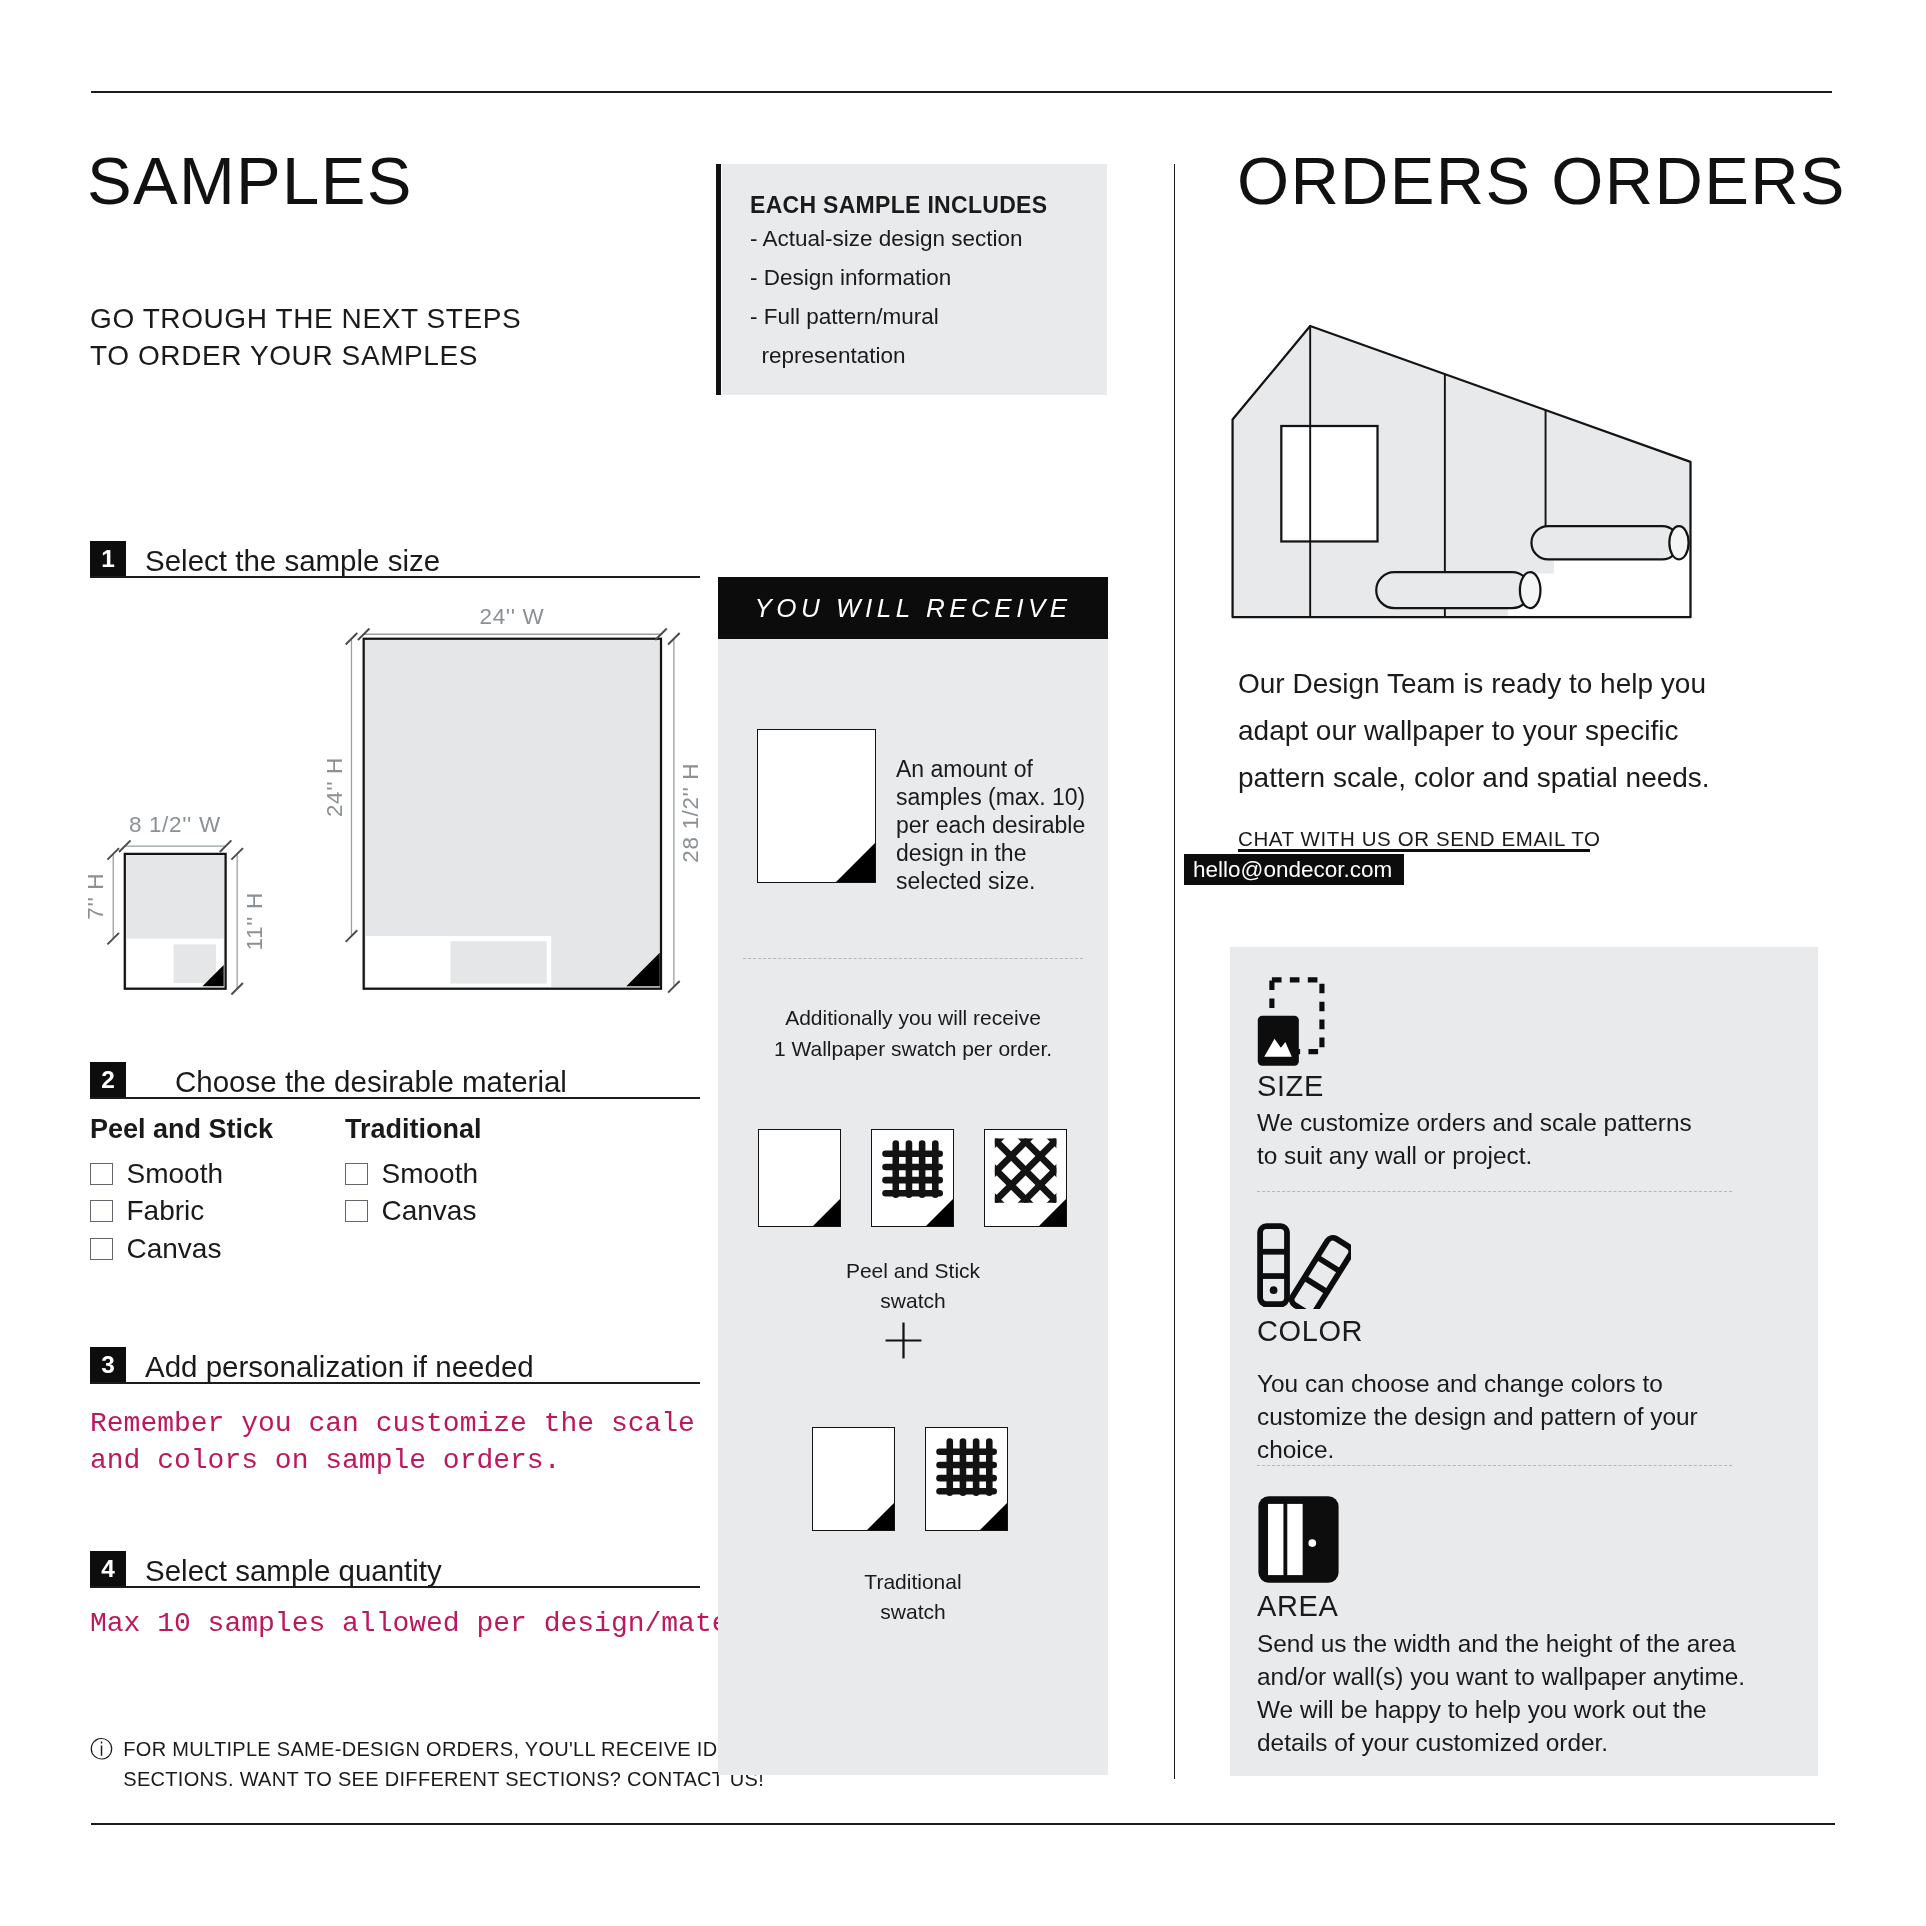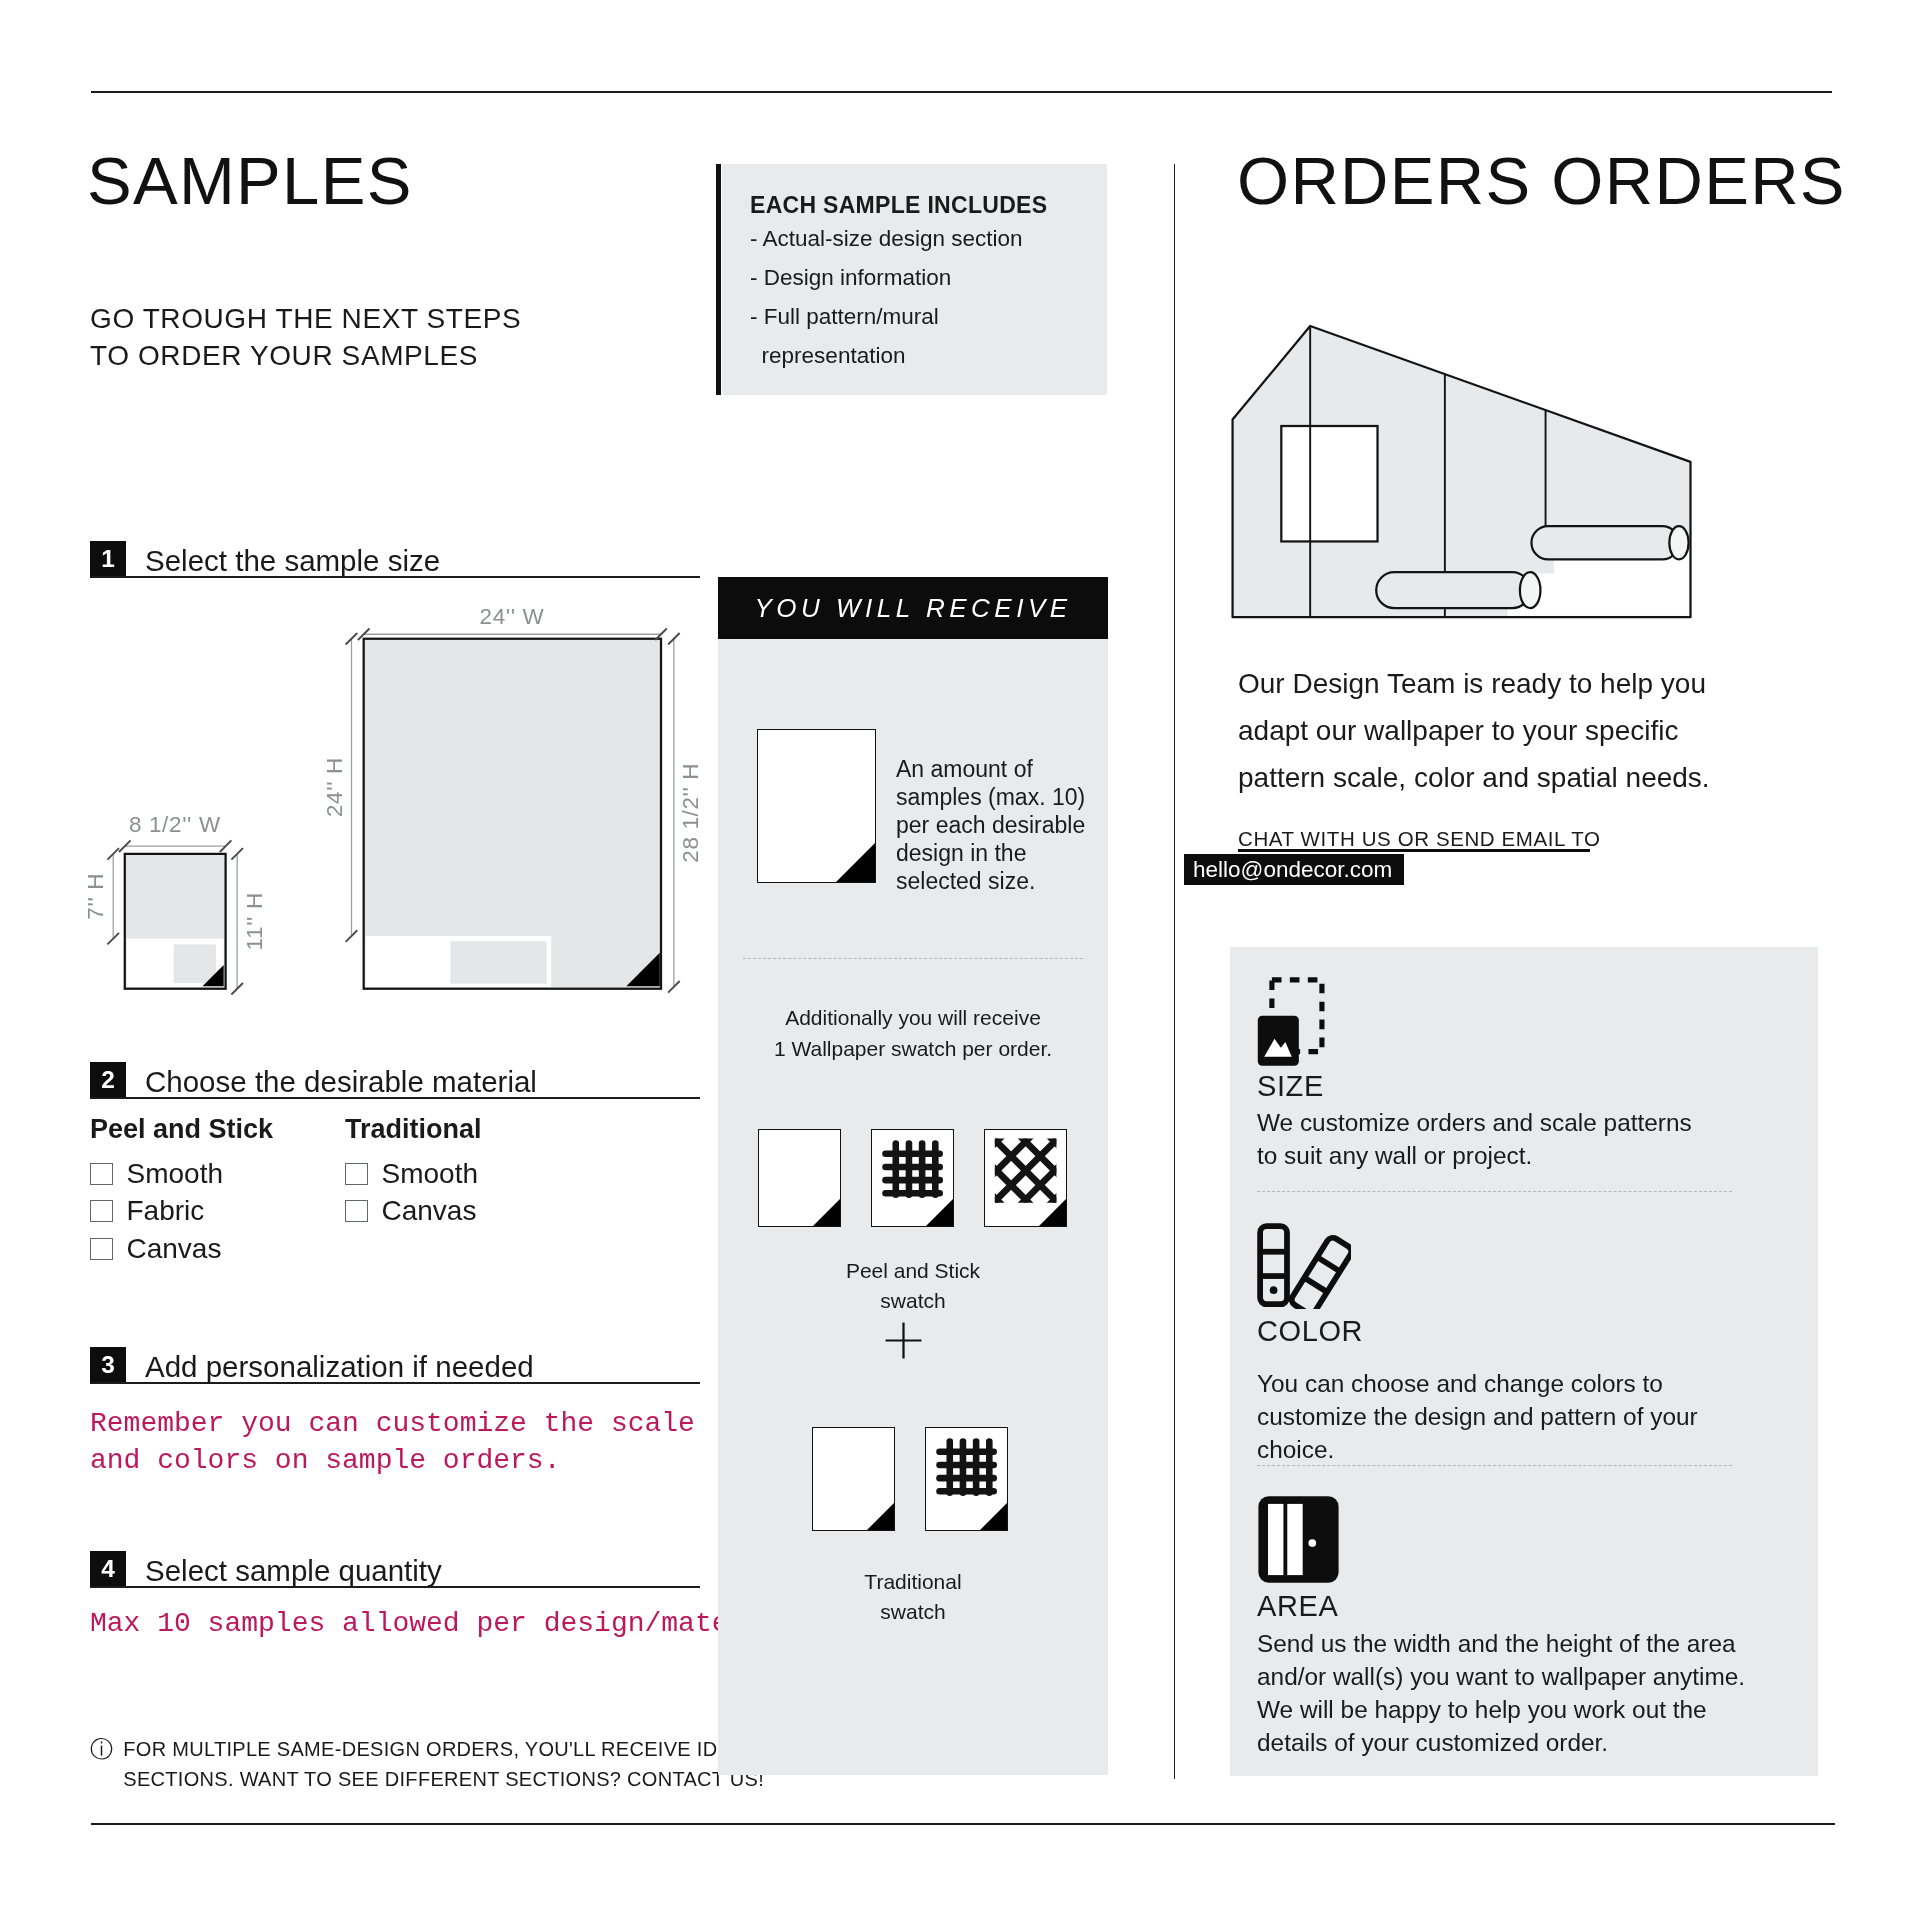--- a/index.html
+++ b/index.html
@@ -27,21 +27,21 @@
   .inc-title{font-size:23px;font-weight:700;letter-spacing:0.3px;}
   .inc-item{font-size:22.5px;font-weight:300;line-height:39px;}
   .inc-item.indent{padding-left:11.6px;}
 
   
   .badge{position:absolute;left:90px;width:36px;height:35px;background:#0d0d0d;color:#fff;
          font-size:24.4px;font-weight:700;display:flex;align-items:center;justify-content:center;}
   .step-heading{position:absolute;left:145px;font-size:29.5px;font-weight:400;}
   .step-line{position:absolute;left:90px;width:610px;height:1.9px;background:#1c1c1c;}
   .b1{top:541px;} .h1{top:544px;} .l1{top:576px;}
-  .b2{top:1062px;} .h2{top:1065px;} .l2{top:1097px;}
+  .b2{top:1062px;} .h2{top:1065px;margin-left:30px;} .l2{top:1097px;}
   .b3{top:1347px;} .h3{top:1350px;} .l3{top:1382px;}
   .b4{top:1551px;} .h4{top:1554px;} .l4{top:1586px;}
   .step-body{position:absolute;left:90px;font-weight:300;color:#be185d;font-family:Liberation Mono, monospace;}
   .sb3{top:1405px;font-size:28px;line-height:37px;}
   .sb4{top:1608px;font-size:28px;}
 
   
   .mat-header{position:absolute;top:1114px;font-size:27px;font-weight:700;}
   .mh1{left:90px;} .mh2{left:345px;}
   .opt{position:absolute;display:flex;align-items:center;gap:14px;}

